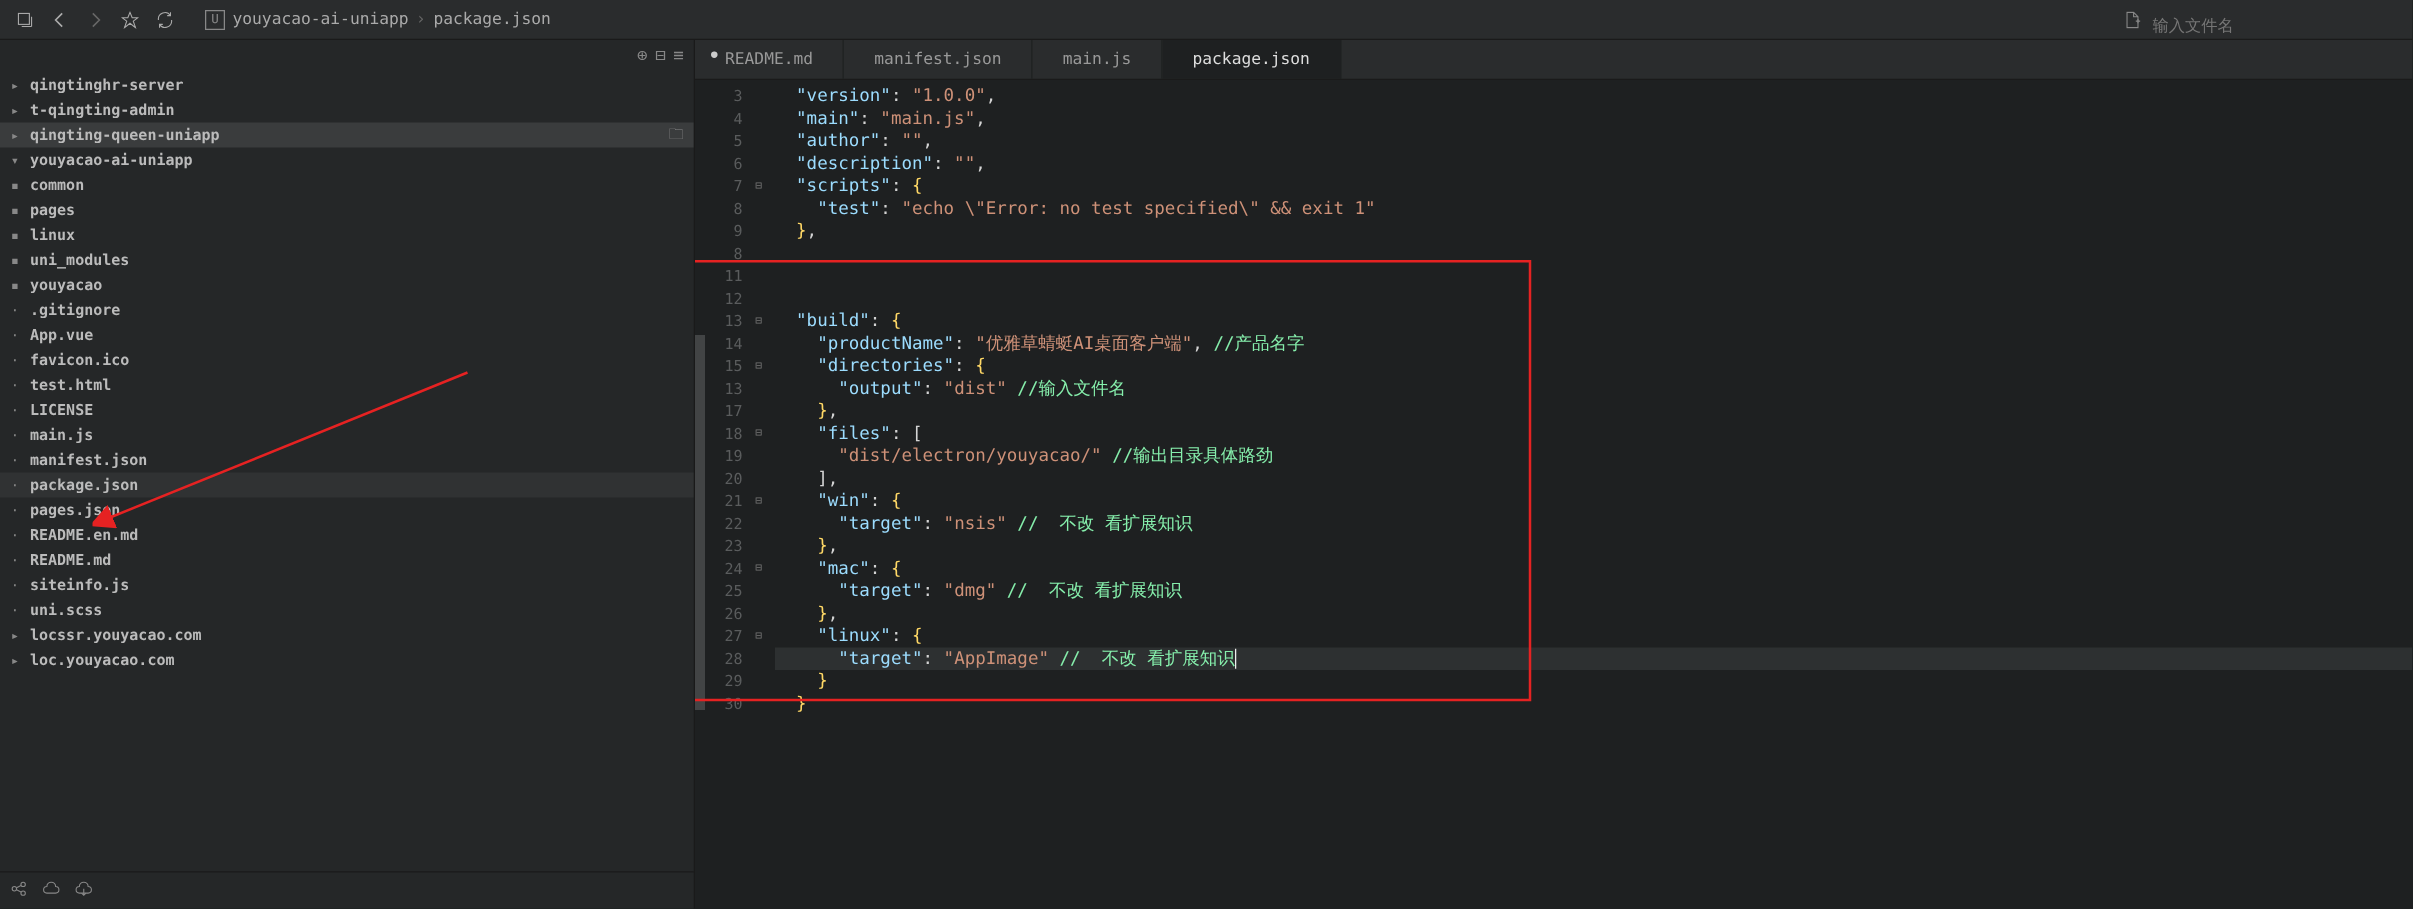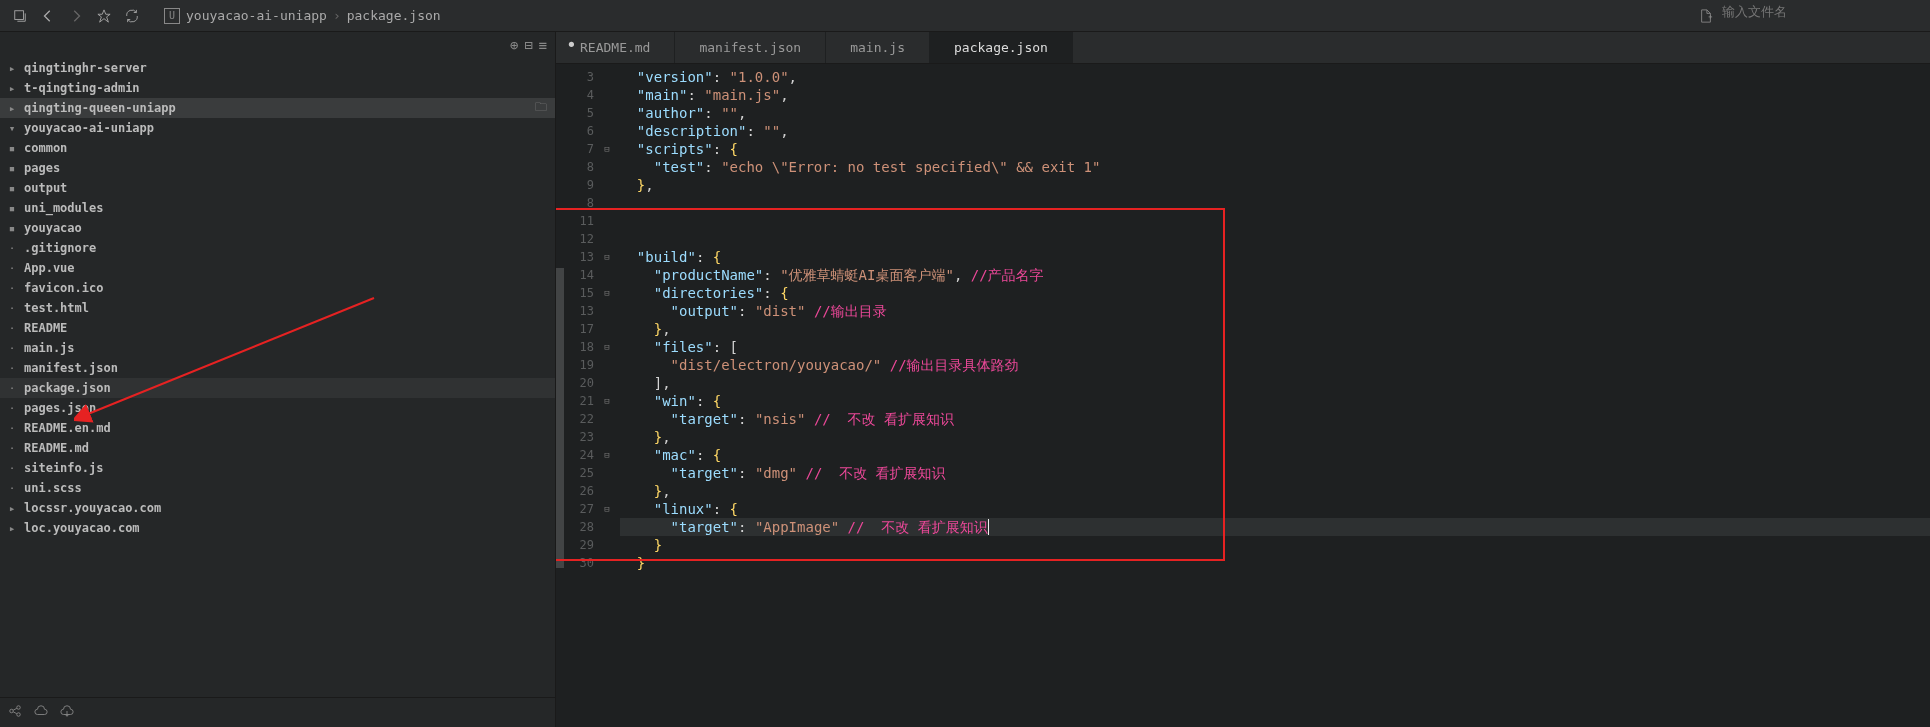--- a/index.html
+++ b/index.html
@@ -44,21 +44,21 @@
   font-size: 13px;
 }
 .breadcrumb .sep { margin: 0 6px; color: #666; }
 .bc-icon {
   width: 16px; height: 16px; border: 1px solid #888; display: inline-flex;
   align-items: center; justify-content: center; font-size: 10px; color: #888;
   margin-right: 6px;
 }
 .top-spacer { flex: 1; }
 .search-top {
-  display: flex; align-items: flex-start; color: #666;
+  display: flex; align-items: flex-end; color: #666;
 }
 .search-top input {
   background: transparent; border: none; color: #888; font-size: 13px;
   width: 200px; outline: none;
 }
 
 
 .main-layout { display: flex; flex: 1; min-height: 0; }
 
 
@@ -201,21 +201,21 @@
   padding-left: 6px;
   position: relative;
   color: #ccc;
 }
 .code .line { height: 18px; white-space: pre; }
 .code .line.current { background: #2d3031; }
 .tok-key { color: #9cdcfe; }
 .tok-str { color: #ce9178; }
 .tok-punc { color: #d4d4d4; }
 .tok-brace { color: #ffd866; }
-.tok-com { color: #ec4899; font-style: normal; }
+.tok-com { color: #86efac; font-style: normal; }
 .cursor { border-right: 1px solid #eee; }
 
 
 .red-box {
   position: absolute;
   border: 2px solid #e62222;
   left: -69px;
   top: 144px;
   width: 680px;
   height: 353px;
@@ -305,21 +305,21 @@
         <div class="tree-item" style="padding-left: 4px;">
           <span class="fi-icon">▪</span>
           <span class="label">common</span>
         </div>
         <div class="tree-item" style="padding-left: 4px;">
           <span class="fi-icon">▪</span>
           <span class="label">pages</span>
         </div>
         <div class="tree-item" style="padding-left: 4px;">
           <span class="fi-icon">▪</span>
-          <span class="label">output</span>
+          <span class="label">linux</span>
         </div>
         <div class="tree-item" style="padding-left: 4px;">
           <span class="fi-icon">▪</span>
           <span class="label">uni_modules</span>
         </div>
         <div class="tree-item" style="padding-left: 4px;">
           <span class="fi-icon">▪</span>
           <span class="label">youyacao</span>
         </div>
         <div class="tree-item">
@@ -333,21 +333,21 @@
         <div class="tree-item">
           <span class="fi-icon">·</span>
           <span class="label">favicon.ico</span>
         </div>
         <div class="tree-item">
           <span class="fi-icon">·</span>
           <span class="label">test.html</span>
         </div>
         <div class="tree-item">
           <span class="fi-icon">·</span>
-          <span class="label">README</span>
+          <span class="label">LICENSE</span>
         </div>
         <div class="tree-item">
           <span class="fi-icon">·</span>
           <span class="label">main.js</span>
         </div>
         <div class="tree-item">
           <span class="fi-icon">·</span>
           <span class="label">manifest.json</span>
         </div>
         <div class="tree-item file-sel">
@@ -505,21 +505,21 @@
           <div class="line">  <span class="tok-key">"description"</span><span class="tok-punc">: </span><span class="tok-str">""</span><span class="tok-punc">,</span></div>
           <div class="line">  <span class="tok-key">"scripts"</span><span class="tok-punc">: </span><span class="tok-brace">{</span></div>
           <div class="line">    <span class="tok-key">"test"</span><span class="tok-punc">: </span><span class="tok-str">"echo \"Error: no test specified\" &amp;&amp; exit 1"</span></div>
           <div class="line">  <span class="tok-brace">}</span><span class="tok-punc">,</span></div>
           <div class="line"></div>
           <div class="line"></div>
           <div class="line"></div>
           <div class="line">  <span class="tok-key">"build"</span><span class="tok-punc">: </span><span class="tok-brace">{</span></div>
           <div class="line">    <span class="tok-key">"productName"</span><span class="tok-punc">: </span><span class="tok-str">"优雅草蜻蜓AI桌面客户端"</span><span class="tok-punc">, </span><span class="tok-com">//产品名字</span></div>
           <div class="line">    <span class="tok-key">"directories"</span><span class="tok-punc">: </span><span class="tok-brace">{</span></div>
-          <div class="line">      <span class="tok-key">"output"</span><span class="tok-punc">: </span><span class="tok-str">"dist"</span><span class="tok-punc"> </span><span class="tok-com">//输出目录</span></div>
+          <div class="line">      <span class="tok-key">"output"</span><span class="tok-punc">: </span><span class="tok-str">"dist"</span><span class="tok-punc"> </span><span class="tok-com">//输入文件名</span></div>
           <div class="line">    <span class="tok-brace">}</span><span class="tok-punc">,</span></div>
           <div class="line">    <span class="tok-key">"files"</span><span class="tok-punc">: </span><span class="tok-bracket">[</span></div>
           <div class="line">      <span class="tok-str">"dist/electron/youyacao/"</span><span class="tok-punc"> </span><span class="tok-com">//输出目录具体路劲</span></div>
           <div class="line">    <span class="tok-bracket">]</span><span class="tok-punc">,</span></div>
           <div class="line">    <span class="tok-key">"win"</span><span class="tok-punc">: </span><span class="tok-brace">{</span></div>
           <div class="line">      <span class="tok-key">"target"</span><span class="tok-punc">: </span><span class="tok-str">"nsis"</span><span class="tok-punc"> </span><span class="tok-com">//  不改 看扩展知识</span></div>
           <div class="line">    <span class="tok-brace">}</span><span class="tok-punc">,</span></div>
           <div class="line">    <span class="tok-key">"mac"</span><span class="tok-punc">: </span><span class="tok-brace">{</span></div>
           <div class="line">      <span class="tok-key">"target"</span><span class="tok-punc">: </span><span class="tok-str">"dmg"</span><span class="tok-punc"> </span><span class="tok-com">//  不改 看扩展知识</span></div>
           <div class="line">    <span class="tok-brace">}</span><span class="tok-punc">,</span></div>

